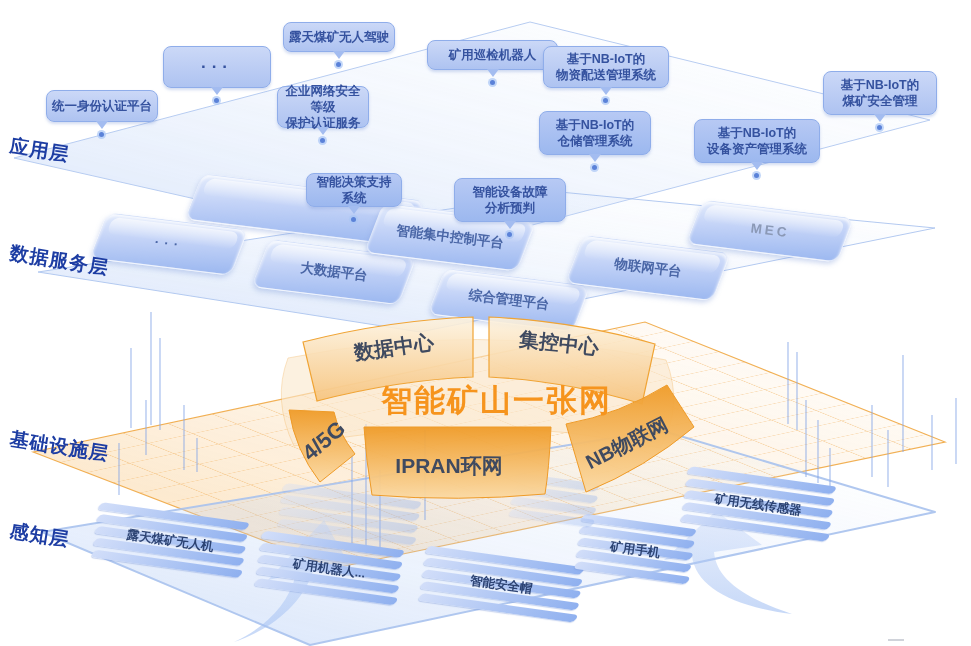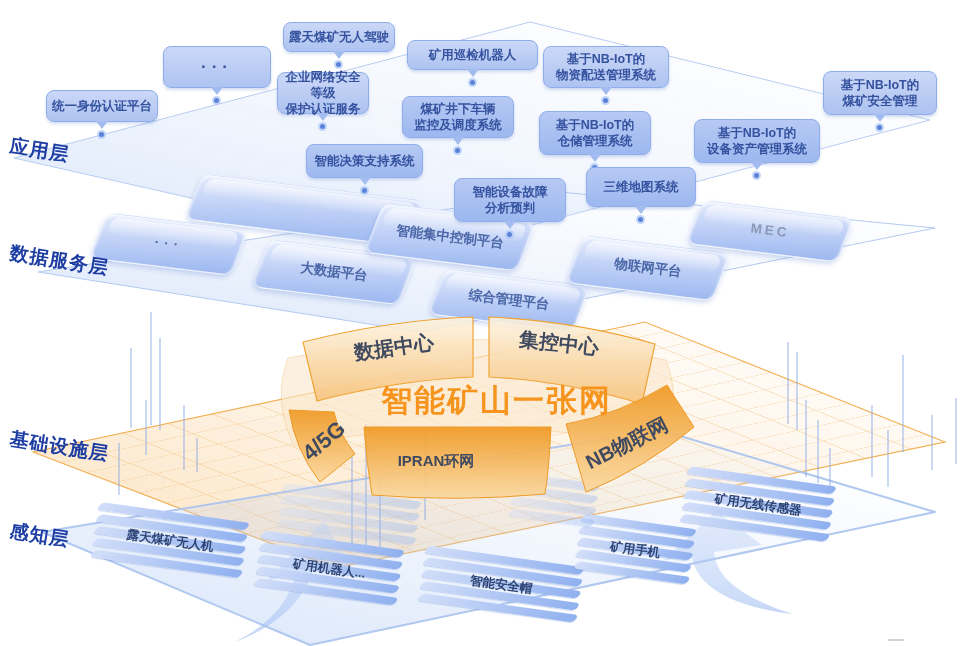--- a/index.html
+++ b/index.html
@@ -234,43 +234,40 @@
 
     <path d="M289,410 Q295,450 320,482 L355,454 Q338,432 334,412 Z" fill="url(#gBotPanel)" fill-opacity="0.95" stroke="#ef9b28" stroke-width="1"></path>
     <path d="M364,427 L551,427 Q549,470 545,494 Q458,502 372,495 Q366,460 364,427 Z" fill="url(#gBotPanel)" fill-opacity="0.95" stroke="#ef9b28" stroke-width="1"></path>
     <path d="M566,424 Q620,414 667,385 L694,427 Q645,468 586,492 Z" fill="url(#gBotPanel)" fill-opacity="0.95" stroke="#ef9b28" stroke-width="1"></path>
   </svg>
 
   <div class="ring-title" style="left:352px;top:380px;width:260px;font-size:31px">智能矿山一张网</div>
   <div class="ring-label" style="left:344px;top:334px;width:100px;font-size:20px;transform:rotate(-8deg)">数据中心</div>
   <div class="ring-label" style="left:509px;top:330px;width:100px;font-size:20px;transform:rotate(6deg)">集控中心</div>
   <div class="ring-label" style="left:284px;top:428px;width:80px;font-size:22px;transform:rotate(-40deg)">4/5G</div>
-  <div class="ring-label" style="left:376px;top:452px;width:120px;font-size:15px">IPRAN环网</div>
+  <div class="ring-label" style="left:389px;top:452px;width:120px;font-size:21px">IPRAN环网</div>
   <div class="ring-label" style="left:565px;top:430px;width:124px;font-size:20px;transform:rotate(-27deg)">NB物联网</div>
 
   <div class="layer-label" style="left:12px;top:133px">应用层</div>
   <div class="layer-label" style="left:12px;top:240px">数据服务层</div>
   <div class="layer-label" style="left:12px;top:426px">基础设施层</div>
   <div class="layer-label" style="left:12px;top:518px">感知层</div>
 
   <div class="callout" style="left:283px;top:22px;width:112px;height:30px">露天煤矿无人驾驶</div>
   <div class="callout ellipsis-text" style="left:163px;top:46px;width:108px;height:42px">···</div>
   <div class="callout" style="left:46px;top:90px;width:112px;height:32px">统一身份认证平台</div>
-  <div class="callout" style="left:277px;top:72px;width:92px;height:42px">企业网络安全等级
+  <div class="callout" style="left:277px;top:86px;width:92px;height:42px">企业网络安全等级
 保护认证服务</div>
-  <div class="callout" style="left:407px;top:40px;width:131px;height:30px">矿用巡检机器人</div>
+  <div class="callout" style="left:427px;top:40px;width:131px;height:30px">矿用巡检机器人</div>
   <div class="callout" style="left:543px;top:46px;width:126px;height:42px">基于NB-IoT的
 物资配送管理系统</div>
   <div class="callout" style="left:823px;top:71px;width:114px;height:44px">基于NB-IoT的
 煤矿安全管理</div>
-  <div class="callout callout--dark" style="left:402px;top:96px;width:112px;height:42px">煤矿井下车辆
-监控及调度系统</div>
   <div class="callout callout--dark" style="left:539px;top:111px;width:112px;height:44px">基于NB-IoT的
 仓储管理系统</div>
   <div class="callout callout--dark" style="left:694px;top:119px;width:126px;height:44px">基于NB-IoT的
 设备资产管理系统</div>
-  <div class="callout callout--dark" style="left:306px;top:144px;width:117px;height:34px">智能决策支持系统</div>
+  <div class="callout callout--dark" style="left:306px;top:173px;width:96px;height:34px">智能决策支持系统</div>
   <div class="callout callout--dark" style="left:454px;top:178px;width:112px;height:44px">智能设备故障
 分析预判</div>
-  <div class="callout callout--dark" style="left:586px;top:167px;width:110px;height:40px">三维地图系统</div>
 
   <div class="corner-dash"></div>
 </div>
 
 </body></html>

